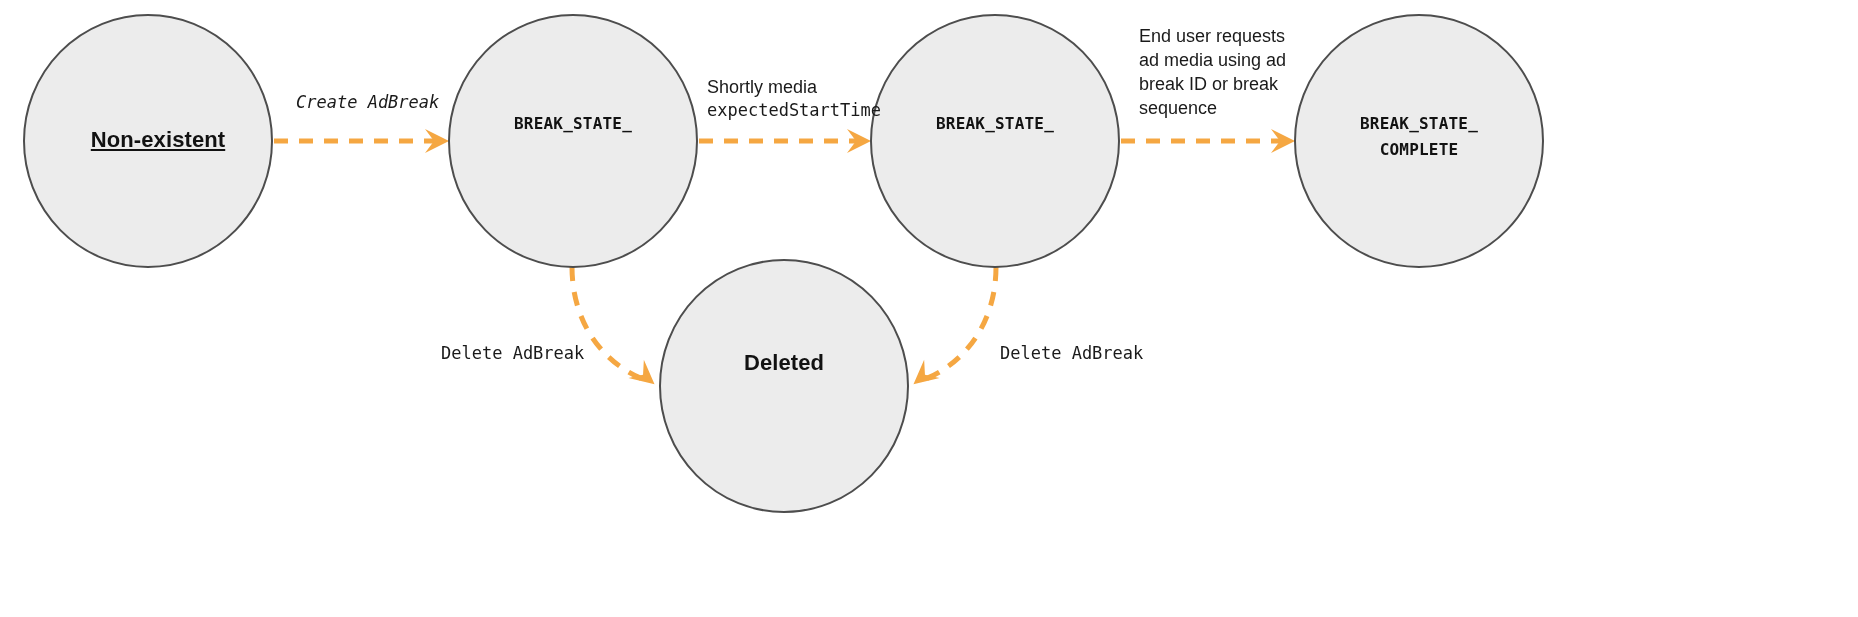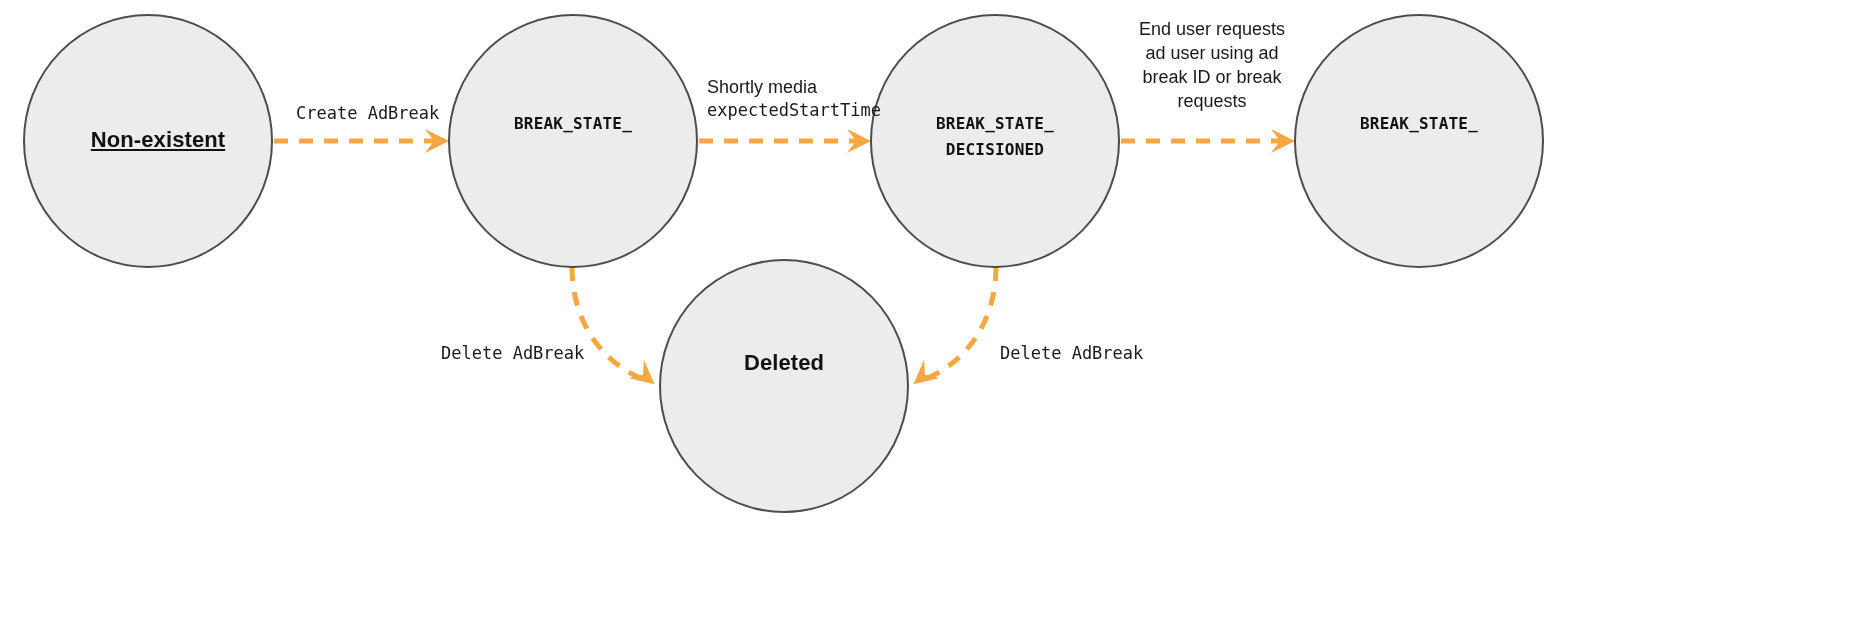--- a/index.html
+++ b/index.html
@@ -97,25 +97,25 @@
         <ellipse cx="573" cy="141" rx="124" ry="126" fill="#ececec" stroke="#4d4d4d" stroke-width="2"></ellipse>
         <ellipse cx="995" cy="141" rx="124" ry="126" fill="#ececec" stroke="#4d4d4d" stroke-width="2"></ellipse>
         <ellipse cx="1419" cy="141" rx="124" ry="126" fill="#ececec" stroke="#4d4d4d" stroke-width="2"></ellipse>
         <ellipse cx="784" cy="386" rx="124" ry="126" fill="#ececec" stroke="#4d4d4d" stroke-width="2"></ellipse>
       </g>
   </svg>
 
   <div id="node-labels-layer">
       <div class="node-label sans" style="left: 32px; top: 126px; width: 252px; text-decoration: underline;"><div style="height: 28px;">Non-existent</div></div>
       <div class="node-label mono" style="left: 449px; top: 114px; width: 248px;"><div style="height: 26px;">BREAK_STATE_</div></div>
-      <div class="node-label mono" style="left: 871px; top: 114px; width: 248px;"><div style="height: 26px;">BREAK_STATE_</div><div style="height: 26px;">DECISIONED</div></div>
-      <div class="node-label mono" style="left: 1295px; top: 114px; width: 248px;"><div style="height: 26px;">BREAK_STATE_</div></div>
+      <div class="node-label mono" style="left: 871px; top: 114px; width: 248px;"><div style="height: 26px;">BREAK_STATE_</div></div>
+      <div class="node-label mono" style="left: 1295px; top: 114px; width: 248px;"><div style="height: 26px;">BREAK_STATE_</div><div style="height: 26px;">COMPLETE</div></div>
       <div class="node-label sans" style="left: 660px; top: 349px; width: 248px;"><div style="height: 28px;">Deleted</div></div>
     </div>
   <div id="edge-labels-layer">
-      <div class="edge-label" style="left: 296px; top: 102px;"><span class="ln-mono">Create AdBreak</span></div>
+      <div class="edge-label" style="left: 296px; top: 91px; font-style: italic;"><span class="ln-mono">Create AdBreak</span></div>
       <div class="edge-label" style="left: 707px; top: 75px;"><span class="ln-sans">Shortly media</span><span class="ln-mono">expectedStartTime</span></div>
-      <div class="edge-label" style="left: 1139px; top: 17px; text-align: center;"><span class="ln-sans">End user requests</span><span class="ln-sans">ad user using ad</span><span class="ln-sans">break ID or break</span><span class="ln-sans">requests</span></div>
+      <div class="edge-label" style="left: 1139px; top: 24px;"><span class="ln-sans">End user requests</span><span class="ln-sans">ad media using ad</span><span class="ln-sans">break ID or break</span><span class="ln-sans">sequence</span></div>
       <div class="edge-label" style="left: 441px; top: 342px;"><span class="ln-mono">Delete AdBreak</span></div>
       <div class="edge-label" style="left: 1000px; top: 342px;"><span class="ln-mono">Delete AdBreak</span></div>
     </div>
 
 </div>
 
 </body></html>

